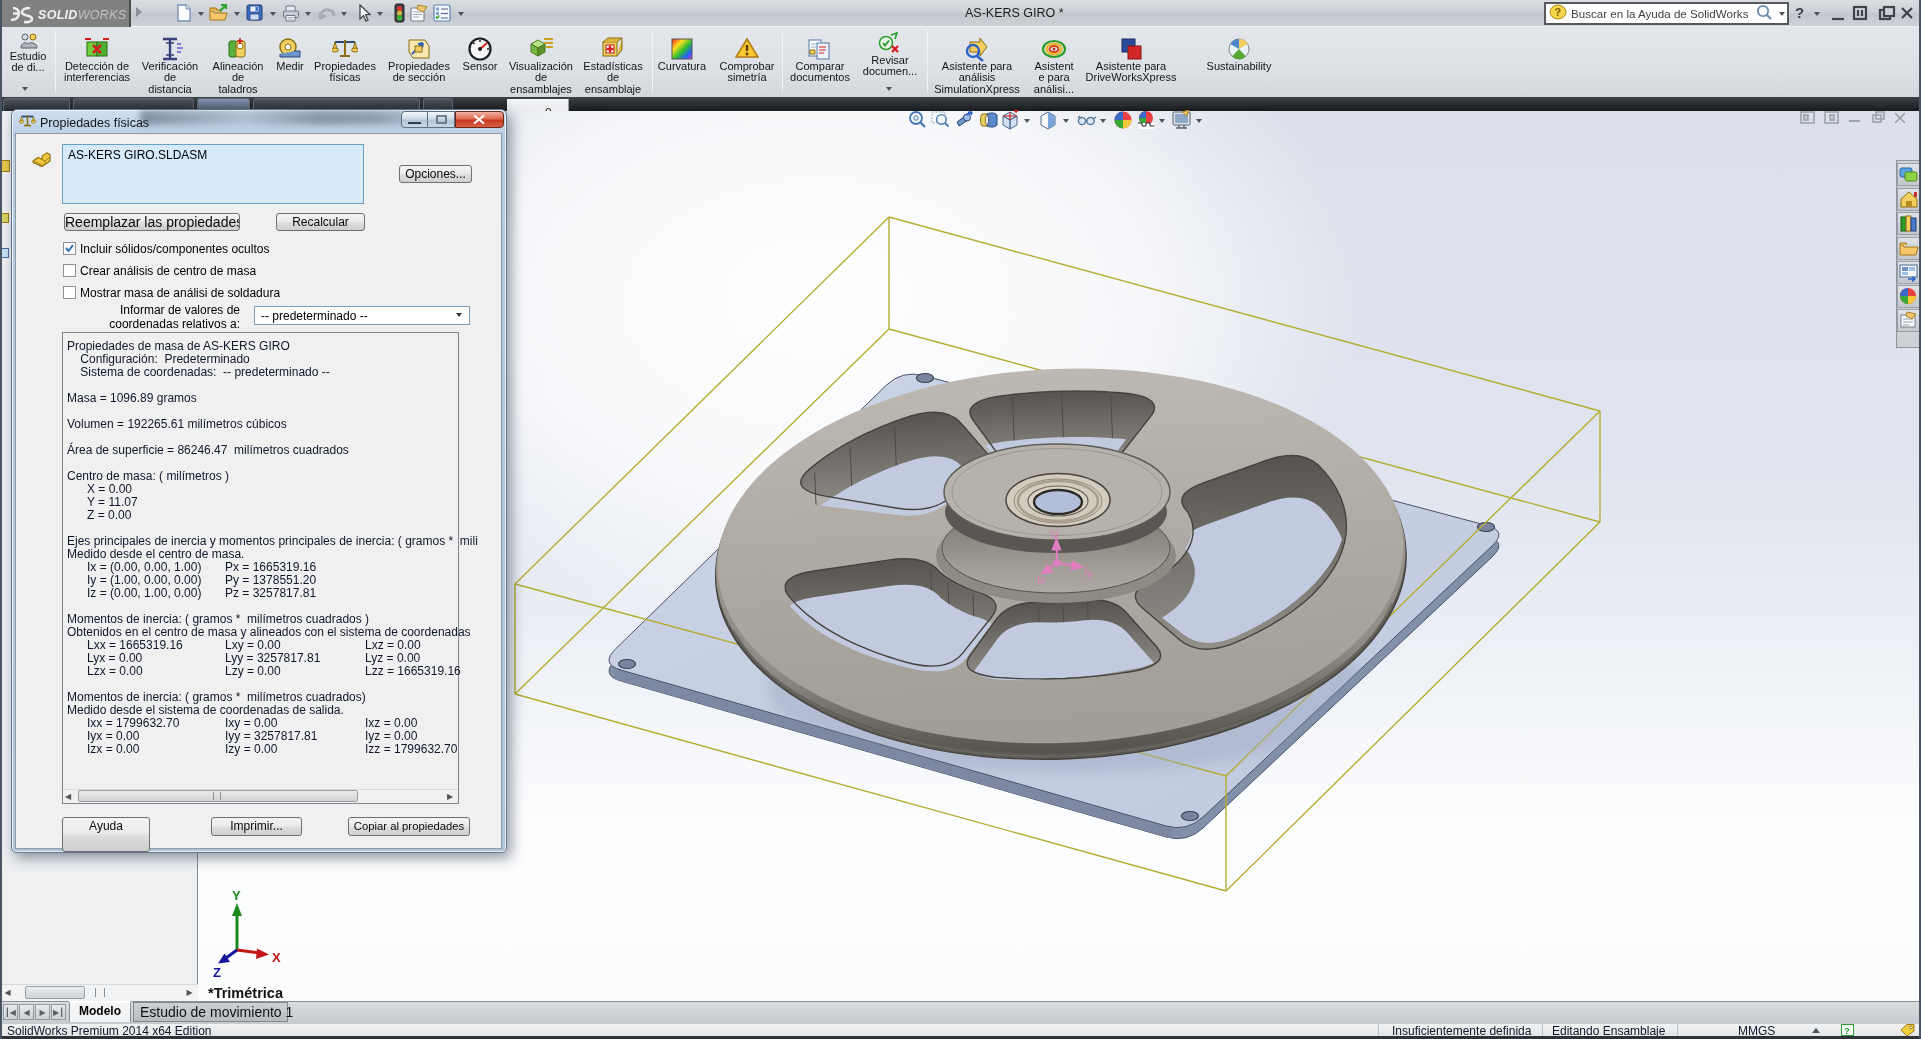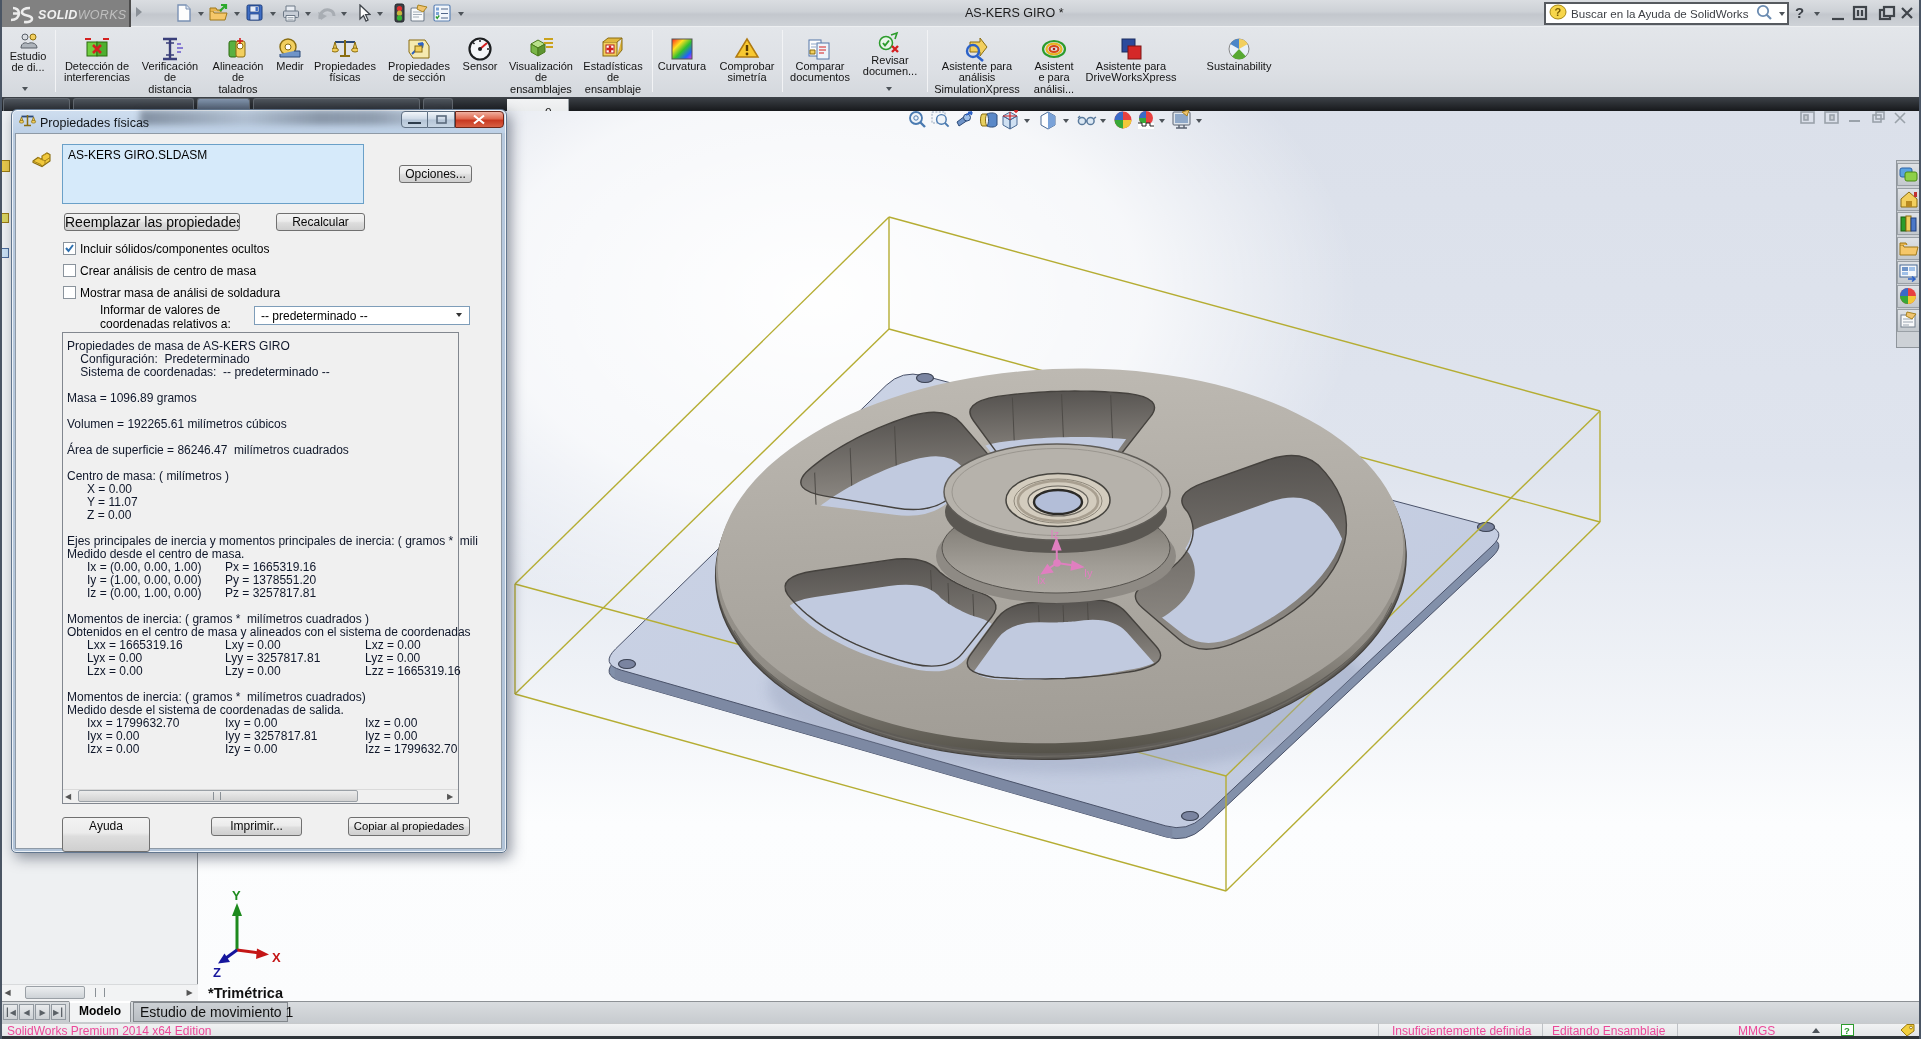--- a/index.html
+++ b/index.html
@@ -26,21 +26,21 @@
 #dlg-client{position:absolute;left:15px;top:133px;width:487px;height:716px;background:#f0f0f0;border:1px solid #8f9aa6}
 .btn{position:absolute;background:linear-gradient(180deg,#f3f3f3 0%,#ebebeb 45%,#dddddd 55%,#cfcfcf 100%);
  border:1px solid #707070;border-radius:3px;font-size:12px;color:#0a0a0a;text-align:center;white-space:nowrap;overflow:hidden}
 .cb{position:absolute;width:13px;height:13px;background:#fff;border:1px solid #8a939c}
 .cblab{position:absolute;font-size:12px;color:#000;white-space:nowrap}
 #resbox{position:absolute;background:#f0f0f0;border:1px solid #82878f}
 .rl{position:absolute;font-size:12px;color:#0f172a;white-space:pre}
 #tabsrow{position:absolute;left:0;top:1001px;width:1921px;height:22px;background:linear-gradient(180deg,#d9dcdf,#c7cbcf);border-top:1px solid #8d9195}
 #statusbar{position:absolute;left:0;top:1023px;width:1921px;height:13px;background:linear-gradient(180deg,#f1f2f3,#e3e5e7);border-top:1px solid #c8cacc}
 #winbottom{position:absolute;left:0;top:1036px;width:1921px;height:3px;background:#2e3338}
-.stxt{position:absolute;top:0px;font-size:12px;color:#ec4899;white-space:nowrap}
+.stxt{position:absolute;top:0px;font-size:12px;color:#0f172a;white-space:nowrap}
 .ssep{position:absolute;top:0;width:1px;height:13px;background:#bfc2c6}
 .navbtn{position:absolute;top:3px;width:15px;height:16px;background:linear-gradient(180deg,#e8eaec,#cdd1d5);border:1px solid #9299a0;color:#5a6066;font-size:8px;text-align:center;line-height:15px}
 </style></head><body>
 <div id="app">
 
 <div id="titlebar"></div>
 <div id="logo"></div>
 <svg class="abs" style="left:6px;top:2px" width="130" height="24">
       <g fill="none" stroke="#ececec" stroke-width="2.6">
         <path d="M5,18 C10,18 13,15 13,11 C13,8 10,6 7,6 M7,11.5 L13,11.5"></path>
@@ -611,21 +611,21 @@
 <div class="btn" style="left:276px;top:213px;width:89px;height:18px;line-height:16px;font-size:12px">Recalcular</div>
 <div class="cb" style="left:63px;top:242px"></div>
 <svg class="abs" style="left:64px;top:243px" width="12" height="11">
       <path d="M2,5 L4.5,8 L9,2" fill="none" stroke="#2c6faf" stroke-width="2"></path>
     </svg>
 <div class="cblab" style="left:80px;top:242px">Incluir sólidos/componentes ocultos</div>
 <div class="cb" style="left:63px;top:264px"></div>
 <div class="cblab" style="left:80px;top:264px">Crear análisis de centro de masa</div>
 <div class="cb" style="left:63px;top:286px"></div>
 <div class="cblab" style="left:80px;top:286px">Mostrar masa de análisi de soldadura</div>
-<div class="cblab" style="left:100px;top:303px;width:140px;text-align:left">Informar de valores de<br>coordenadas relativos a:</div>
+<div class="cblab" style="left:100px;top:303px;width:140px;text-align:right">Informar de valores de<br>coordenadas relativos a:</div>
 <div class="abs" style="left:254px;top:306px;width:216px;height:19px;background:#fff;border:1px solid #7e9db9"></div>
 <div class="abs" style="left:261px;top:309px;font-size:12px;color:#000">-- predeterminado --</div>
 <div class="dd" style="left:456px;top:313px;border-top-color:#333"></div>
 <div id="resbox" style="left:62px;top:332px;width:397px;height:472px"></div>
 <div class="rl" style="left:67px;top:339px">Propiedades de masa de AS-KERS GIRO</div>
 <div class="rl" style="left:67px;top:352px">    Configuración:  Predeterminado</div>
 <div class="rl" style="left:67px;top:365px">    Sistema de coordenadas:  -- predeterminado --</div>
 <div class="rl" style="left:67px;top:391px">Masa = 1096.89 gramos</div>
 <div class="rl" style="left:67px;top:417px">Volumen = 192265.61 milímetros cúbicos</div>
 <div class="rl" style="left:67px;top:443px">Área de superficie = 86246.47  milímetros cuadrados</div>

